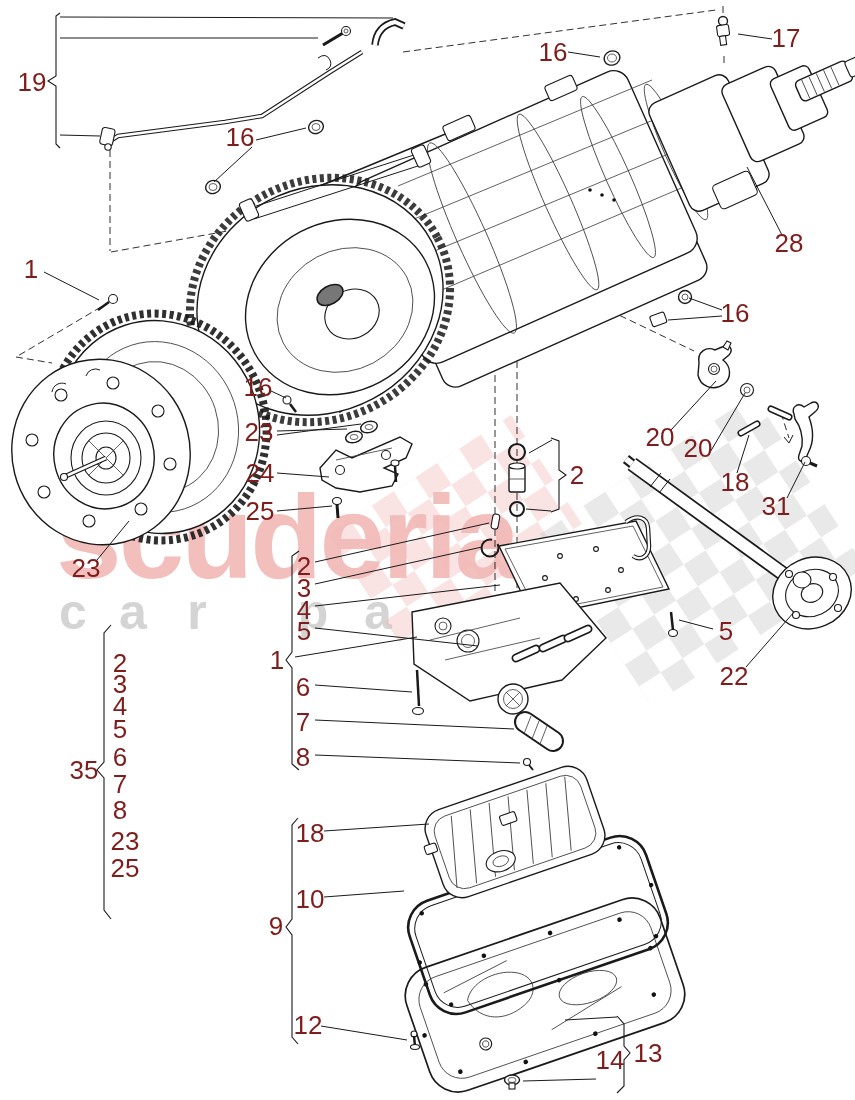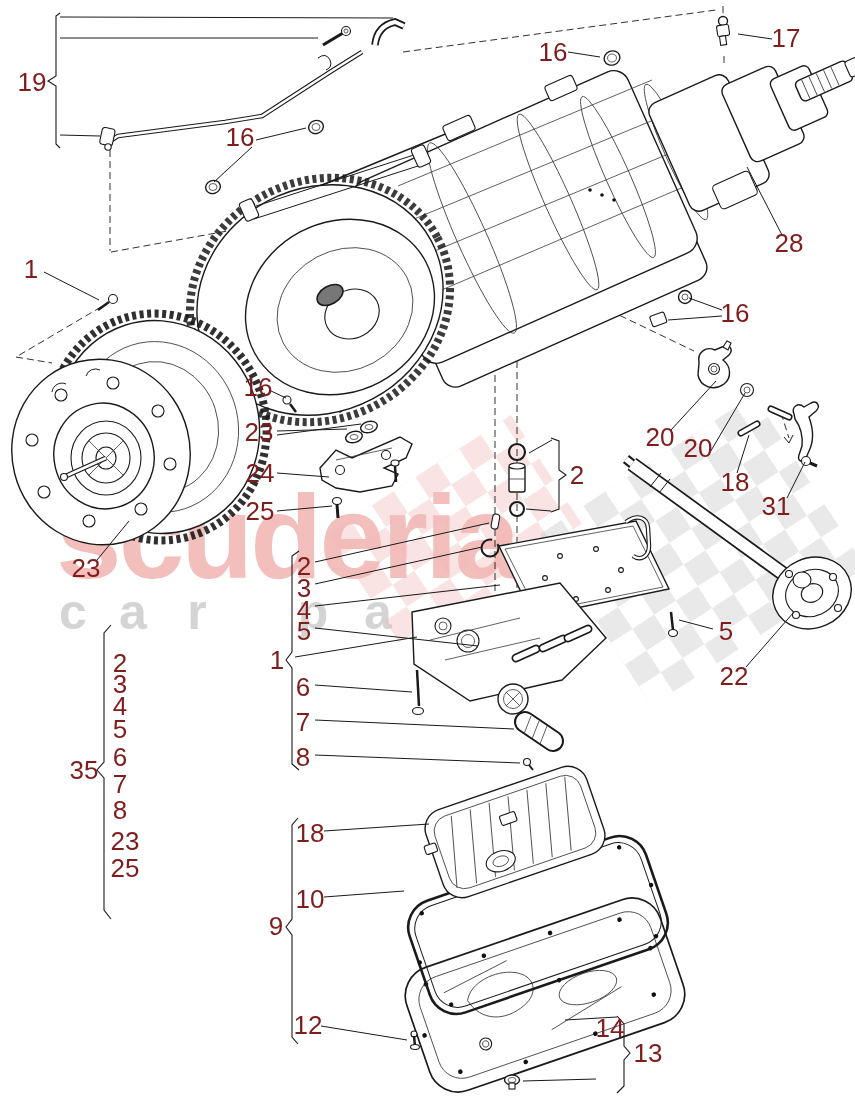--- a/index.html
+++ b/index.html
@@ -408,14 +408,14 @@
   <div class="callout" style="left:120px;top:757px">6</div>
   <div class="callout" style="left:120px;top:784px">7</div>
   <div class="callout" style="left:120px;top:810px">8</div>
   <div class="callout" style="left:125px;top:841px">23</div>
   <div class="callout" style="left:125px;top:868px">25</div>
   <div class="callout" style="left:276px;top:926px">9</div>
   <div class="callout" style="left:310px;top:833px">18</div>
   <div class="callout" style="left:310px;top:899px">10</div>
   <div class="callout" style="left:308px;top:1025px">12</div>
   <div class="callout" style="left:648px;top:1053px">13</div>
-  <div class="callout" style="left:610px;top:1028px">14</div>
+  <div class="callout" style="left:610px;top:1060px">14</div>
 </div>
 
 </body></html>

